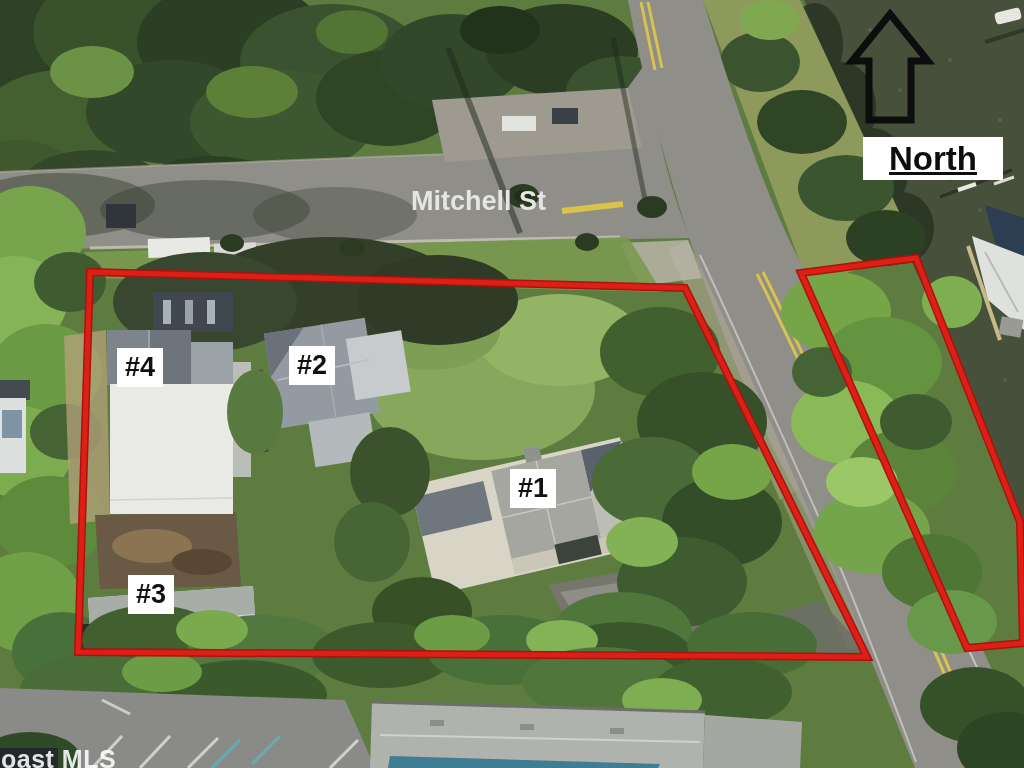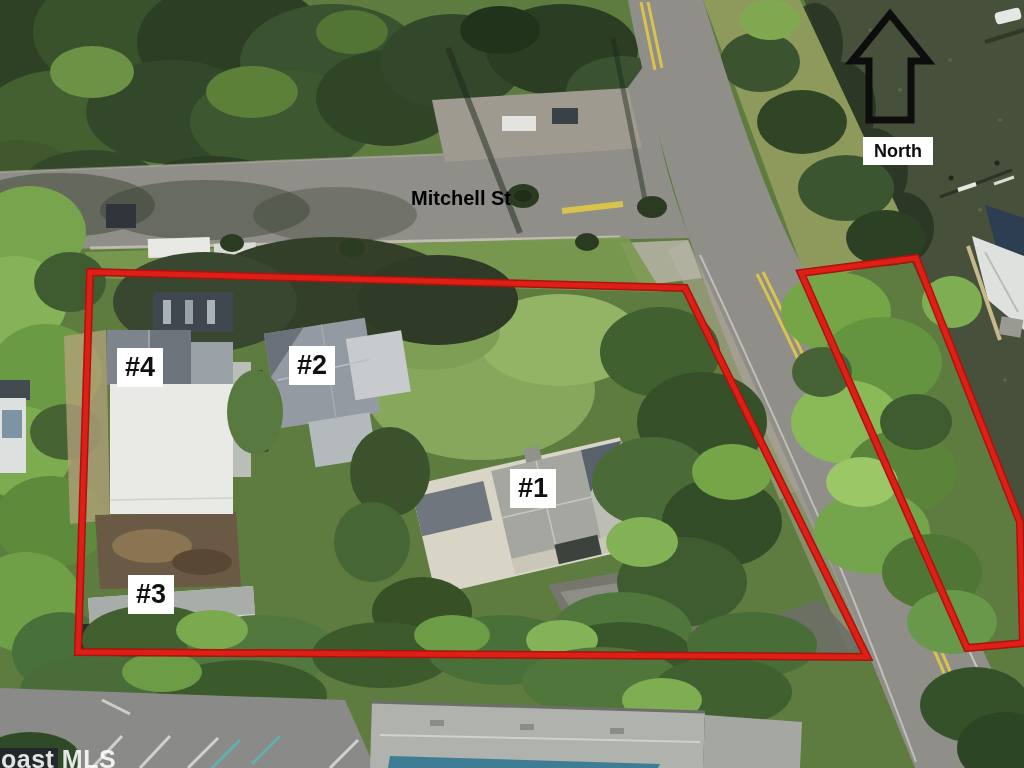--- a/index.html
+++ b/index.html
@@ -1,23 +1,23 @@
 <!DOCTYPE html>
 <html style="--boundary-red: #de1f16; --label-bg: #ffffff; --label-text: #111111; --water: #47503a; --road: #8f8e89; --lane-yellow: #d9c34b;"><head>
 <meta charset="utf-8">
 <style>
   html,body{margin:0;padding:0;background:#222;}
   .stage{position:relative;width:1024px;height:768px;overflow:hidden;
          background:#5e7c40;font-family:"Liberation Sans",sans-serif;}
   .stage svg{position:absolute;left:0;top:0;}
   .map-label{position:absolute;background:var(--label-bg,#fff);color:var(--label-text,#111);
              font-weight:bold;font-size:27px;line-height:1;padding:6px 8px;}
-  .street-label{position:absolute;color:#000000;font-weight:bold;font-size:20px;line-height:1;}
+  .street-label{position:absolute;color:#e5e5e5;font-weight:bold;font-size:27px;line-height:1;}
   .north-label{position:absolute;background:var(--label-bg,#fff);color:#0d0d0d;
-               font-weight:bold;font-size:18px;line-height:1;padding:5px 11px;}
+               font-weight:bold;font-size:33px;line-height:1;padding:5px 26px;text-decoration:underline;}
   .watermark{position:absolute;color:rgba(255,255,255,.87);font-size:25px;font-weight:600;
              letter-spacing:.5px;line-height:1;}
   .water{fill:var(--water,#47503a);}
   .road{fill:var(--road,#8f8e89);}
   .lane{stroke:var(--lane-yellow,#d9c34b);fill:none;}
   .bnd-under{stroke:#a81410;fill:none;stroke-width:8;stroke-linejoin:miter;}
   .bnd-over{stroke:var(--boundary-red,#de1f16);fill:none;stroke-width:5;stroke-linejoin:miter;}
 </style>
 </head>
 <body>

